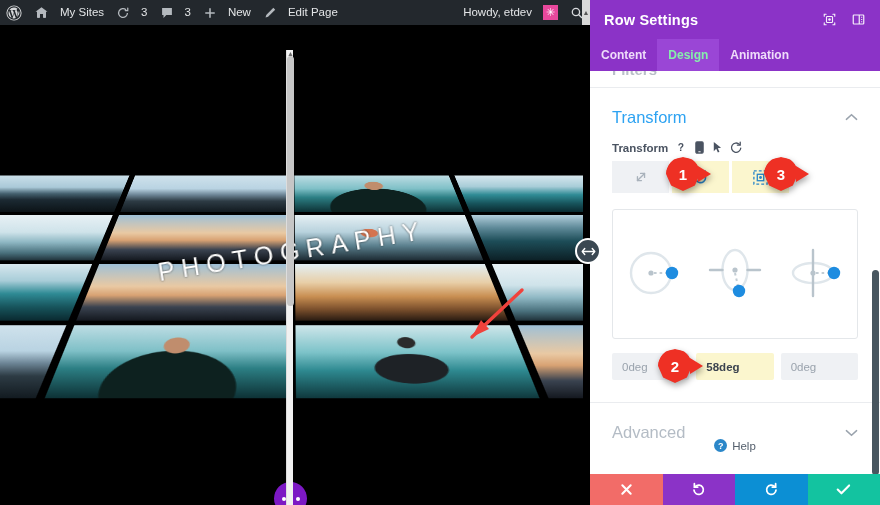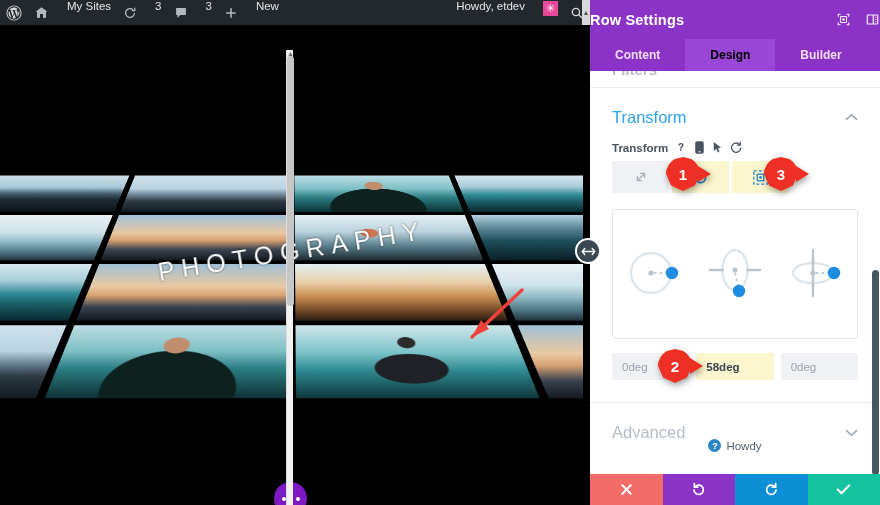--- a/index.html
+++ b/index.html
@@ -15,21 +15,21 @@
   .adminbar {
     position: absolute; top: 0; left: 0;
     width: 590px; height: 25px;
     background: #23282d;
     display: flex; align-items: center;
     color: #b4b9be;
     font-size: 11.5px;
     white-space: nowrap;
   }
   .ab-item {
-    display: flex; gap: 18px;
+    display: flex; align-items: center; gap: 11px;
     height: 24px; padding: 0 6px;
     color: #e3e5e7;
   }
   .ab-item:first-child { padding-left: 6px; }
   .ab-label { line-height: 1; }
   .ab-spacer { flex: 1; }
   .ab-ico { display: inline-flex; align-items: center; justify-content: center; }
   .ab-ico svg { display: block; }
   .avatar-sq {
     width: 15px; height: 15px; background: #e8489c;
@@ -154,35 +154,35 @@
   
   .panel {
     position: absolute; top: 0; right: 0;
     width: 290px; height: 505px;
     background: #fff;
     display: flex; flex-direction: column;
     font-size: 12px;
   }
   .panel-header {
     height: 39px; background: #8b33c7;
-    display: flex; align-items: center; padding: 0 0;
+    display: flex; align-items: center; padding: 0 14px;
     color: #fff;
   }
   .panel-title { font-size: 14.5px; font-weight: bold; flex: 1; letter-spacing: .2px; }
   .ph-icon { margin-left: 14px; display: flex; align-items: center; opacity: .92; }
 
   .tabs {
     height: 32px; background: #8b33c7;
     display: flex; align-items: stretch;
   }
   .tab {
-    padding: 0 25px; display: flex; align-items: center;
+    padding: 0 11px; display: flex; align-items: center;
     color: #efdcfa; font-size: 12px; font-weight: bold;
   }
-  .tab.active { background: #9a46d6; color: #000000; }
+  .tab.active { background: #9a46d6; color: #86efac; }
 
   .panel-body {
     flex: 1; position: relative; overflow: hidden; background: #fff;
   }
   .body-scroll { position: absolute; inset: 0; padding: 0; }
 
   .cutoff-row {
     height: 12px; overflow: hidden;
     padding: 0 22px; color: #b9bfc7;
     font-size: 15px; font-weight: bold;
@@ -347,20 +347,28 @@
 
     <div class="ab-item">
       <span class="ab-ico">
         <svg width="14" height="14" viewBox="0 0 20 20" stroke="#b4b9be" stroke-width="2.2" stroke-linecap="round">
           <path d="M10 4v12M4 10h12"></path>
         </svg>
       </span>
       <span class="ab-label">New</span>
     </div>
 
+    <div class="ab-item">
+      <span class="ab-ico">
+        <svg width="14" height="14" viewBox="0 0 20 20" fill="#b4b9be">
+          <path d="M14.8 2.6l2.6 2.6L7.2 15.4l-3.5.9.9-3.5z"></path>
+        </svg>
+      </span>
+      <span class="ab-label">Edit Page</span>
+    </div>
 
 
     <div class="ab-spacer"></div>
 
     <div class="ab-item">
       <span class="ab-label">Howdy, etdev</span>
       <span class="avatar-sq">✳</span>
     </div>
 
     <div class="ab-item">
@@ -446,21 +454,21 @@
           <rect x="3" y="4" width="14" height="12" rx="1"></rect>
           <path d="M11 4v12"></path>
           <path d="M13.4 7h1.6M13.4 10h1.6M13.4 13h1.6" stroke-width="1.2"></path>
         </svg>
       </div>
     </div>
 
     <div class="tabs">
       <div class="tab">Content</div>
       <div class="tab active">Design</div>
-      <div class="tab">Builder</div>
+      <div class="tab">Animation</div>
     </div>
 
     <div class="panel-body">
       <div class="body-scroll">
 
         <div class="cutoff-row">
           <span>Filters</span>
         </div>
         <div class="divider"></div>
 
@@ -567,21 +575,21 @@
             <svg width="13" height="9" viewBox="0 0 14 9" fill="none" stroke="#9aa3ad" stroke-width="1.6" stroke-linecap="round">
               <path d="M1.5 2.5 L7 7.5 L12.5 2.5"></path>
             </svg>
           </div>
         </div>
 
       </div>
 
       <div class="help-row">
         <span class="help-badge">?</span>
-        <span>Howdy</span>
+        <span>Help</span>
       </div>
 
       <div class="panel-scroll">
         <div class="thumb"></div>
       </div>
     </div>
 
     <div class="action-bar">
       <div class="act act-cancel">
         <svg width="13" height="13" viewBox="0 0 14 14" stroke="#fff" stroke-width="2.2" stroke-linecap="round">

